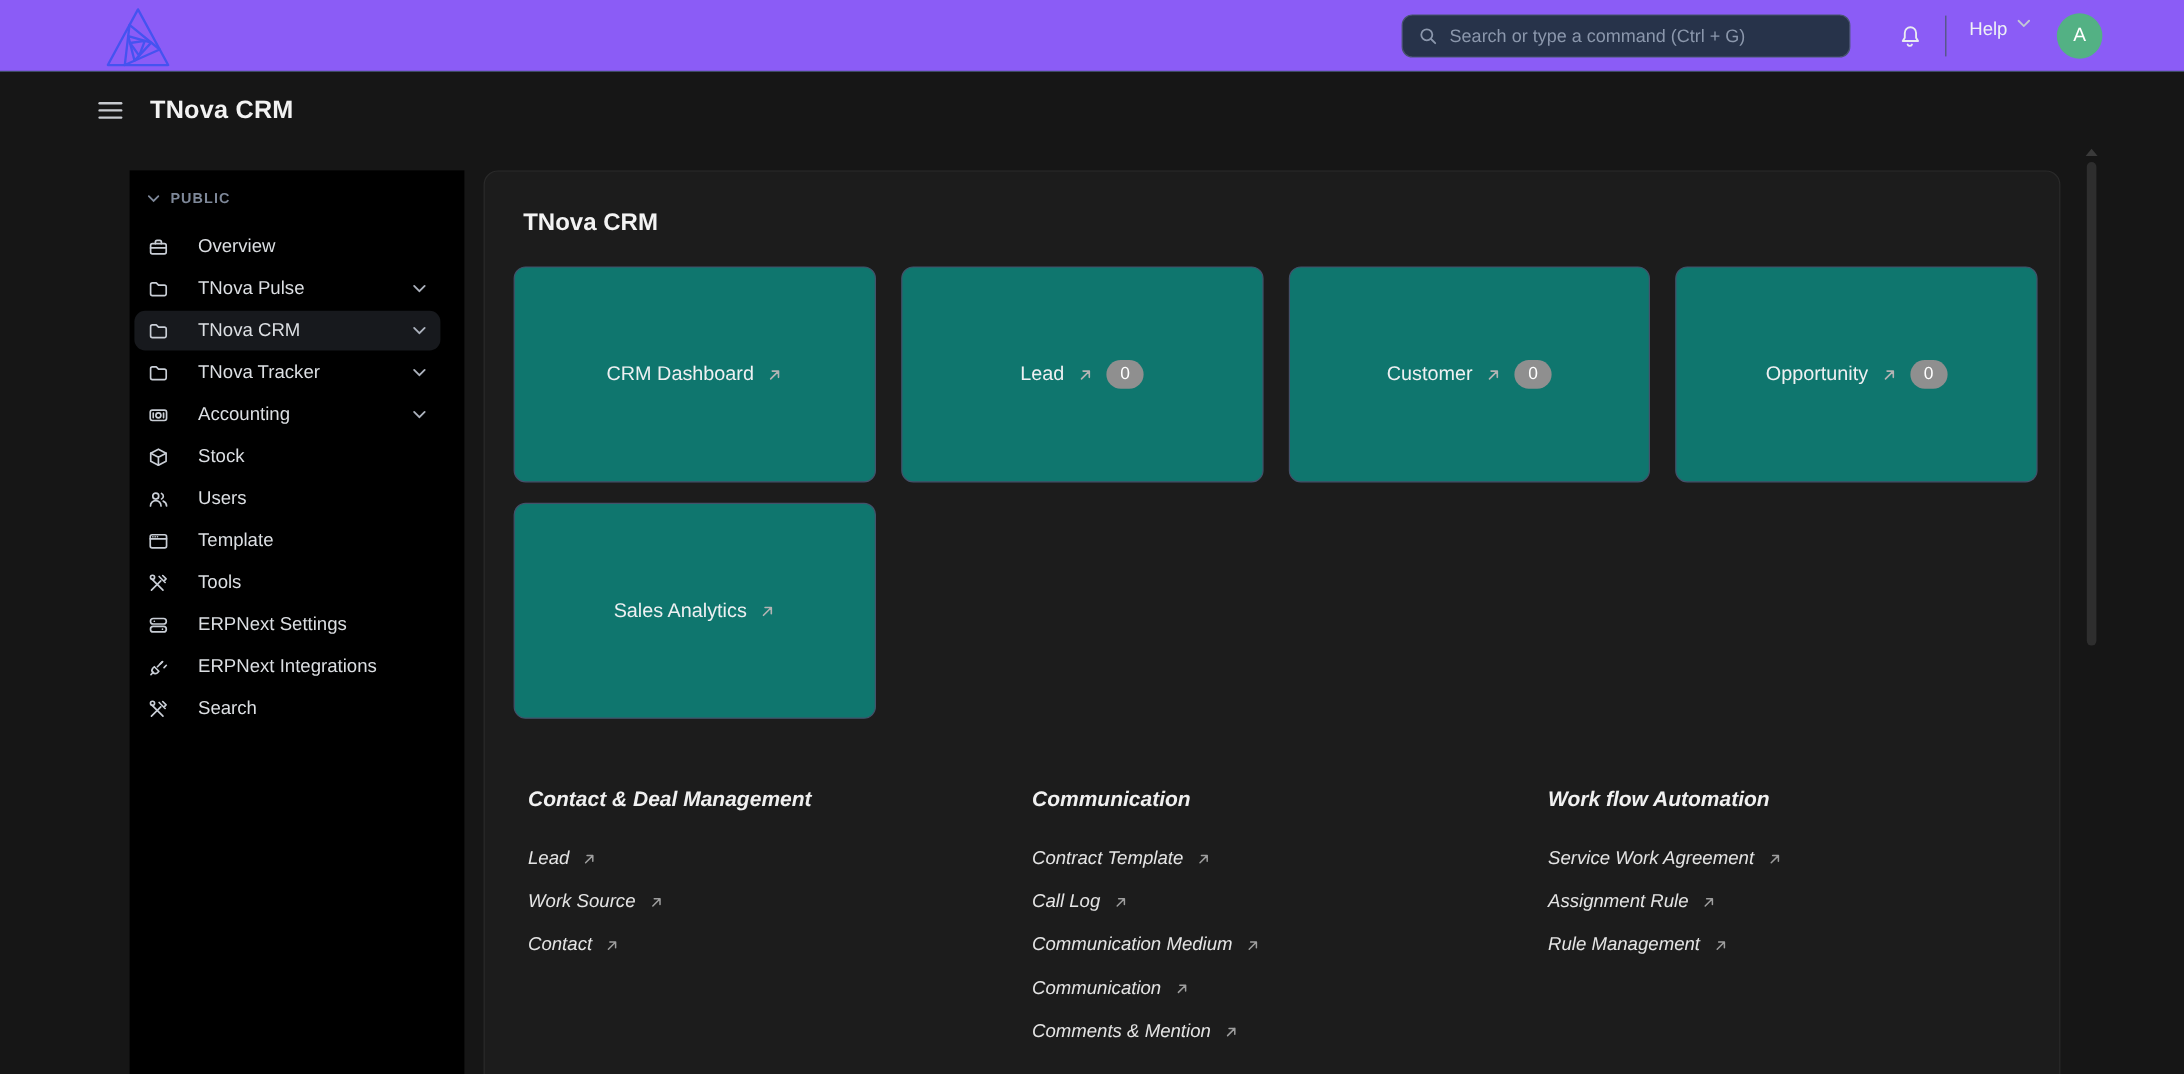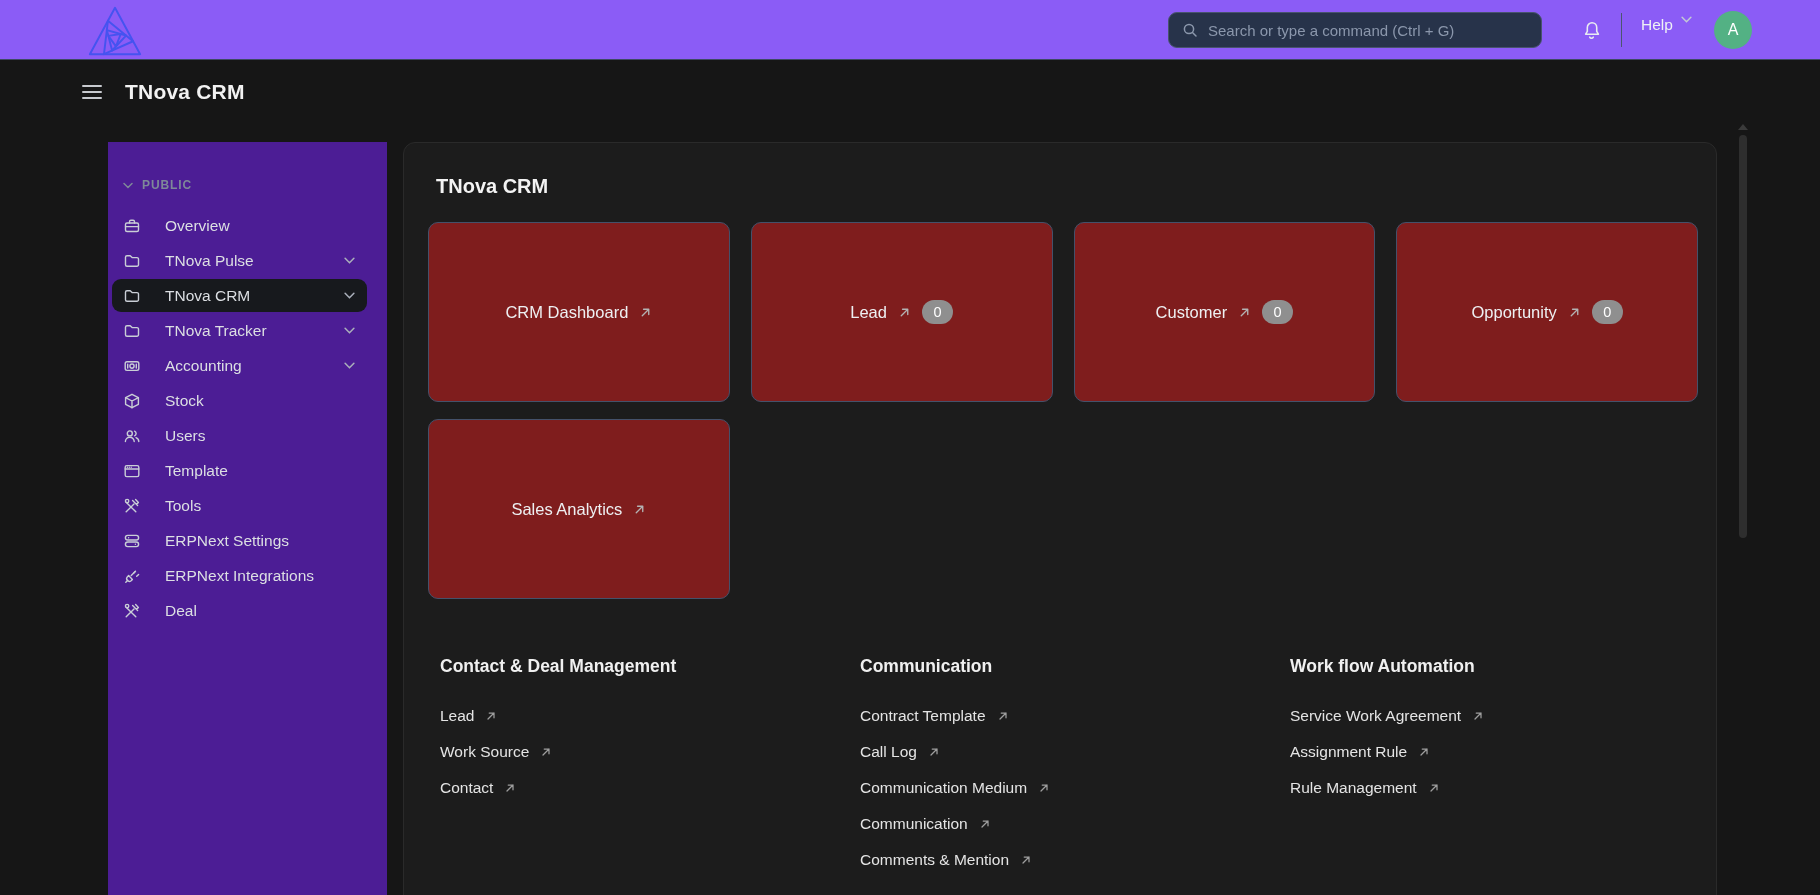--- a/index.html
+++ b/index.html
@@ -46,21 +46,21 @@
     position:absolute; left:82px; top:72px; height:40px;
     display:flex; align-items:center; gap:23px;
   }
   .hamburger { width:20px; height:14px; display:flex; flex-direction:column; justify-content:space-between; cursor:pointer; }
   .hamburger span { display:block; height:2px; width:100%; background:#c7cacf; border-radius:1px; }
   .page-title { font-size:21px; font-weight:700; color:#f2f2f2; letter-spacing:0.2px; }
 
   
   .sidebar {
     position:absolute; left:108px; top:142px; width:279px; bottom:0;
-    background:#4c1d95; padding-top:36px;
+    background:#000000; padding-top:16px;
   }
   .sb-section {
     display:flex; align-items:center; gap:9px; padding-left:15px;
     color:#7e8899; font-size:12px; font-weight:600; letter-spacing:0.9px;
     margin-bottom:17px; cursor:pointer;
   }
   .sb-item {
     position:relative; display:flex; align-items:center; gap:24px;
     height:33px; margin:2px 20px 2px 4px; padding-left:11px;
     border-radius:9px; color:#dcdfe3; font-size:15.5px; cursor:pointer;
@@ -76,37 +76,37 @@
     background:#1c1c1c; border:1px solid #2a2a2a; border-radius:12px;
     padding:26px 18px 0 24px;
   }
   .main-title { font-size:20px; font-weight:700; color:#f3f3f3; margin:6px 0 0 8px; }
 
   .cards {
     margin-top:24px;
     display:grid; grid-template-columns:repeat(4, 1fr); gap:17px 21px;
   }
   .card {
-    height:180px; background:#7f1d1d;
+    height:180px; background:#0f766e;
     border:1.6px solid #44516a; border-radius:10px;
     display:flex; align-items:center; justify-content:center; gap:11px;
     cursor:pointer;
   }
   .card .card-label { font-size:16.5px; color:#eef0f2; }
   .badge {
     min-width:31px; height:24px; padding:0 9px;
     background:#8f8f8f; color:#ffffff; border-radius:12px;
     display:inline-flex; align-items:center; justify-content:center;
     font-size:14.5px; font-weight:500;
   }
   .arrow-ic { display:inline-flex; }
 
   .sections {
     margin:57px 0 0 12px;
-    display:grid; grid-template-columns:420px 430px auto;
+    display:grid; grid-template-columns:420px 430px auto;font-style:italic;
   }
   .section-heading { font-size:17.5px; font-weight:700; color:#f0f0f0; margin-bottom:21px; }
   .shortcut {
     display:flex; align-items:center; gap:11px; height:36px;
     color:#e4e4e4; font-size:15.5px; cursor:pointer; white-space:nowrap;
   }
 
   
   .scroll-up-arrow {
     position:absolute; left:1738px; top:124px;
@@ -316,21 +316,21 @@
 
   <div class="sb-item">
     <span class="sb-icon">
       <svg width="18" height="18" viewBox="0 0 18 18" fill="none" stroke="currentColor" stroke-width="1.4" stroke-linecap="round" stroke-linejoin="round">
         <path d="M3.2 14.8 L11 7"></path>
         <path d="M9.6 3.4 l5 5 M12.6 2.6 l2.8 2.8 -1.8 1.8"></path>
         <path d="M3.4 5.4 l9.4 9.4"></path>
         <circle cx="4.1" cy="4.1" r="1.7"></circle>
       </svg>
     </span>
-    <span>Deal</span>
+    <span>Search</span>
   </div>
 </div>
 
 <div class="main">
   <div class="main-title">TNova CRM</div>
 
   <div class="cards">
 
     <div class="card">
       <span class="card-label">CRM Dashboard</span>

